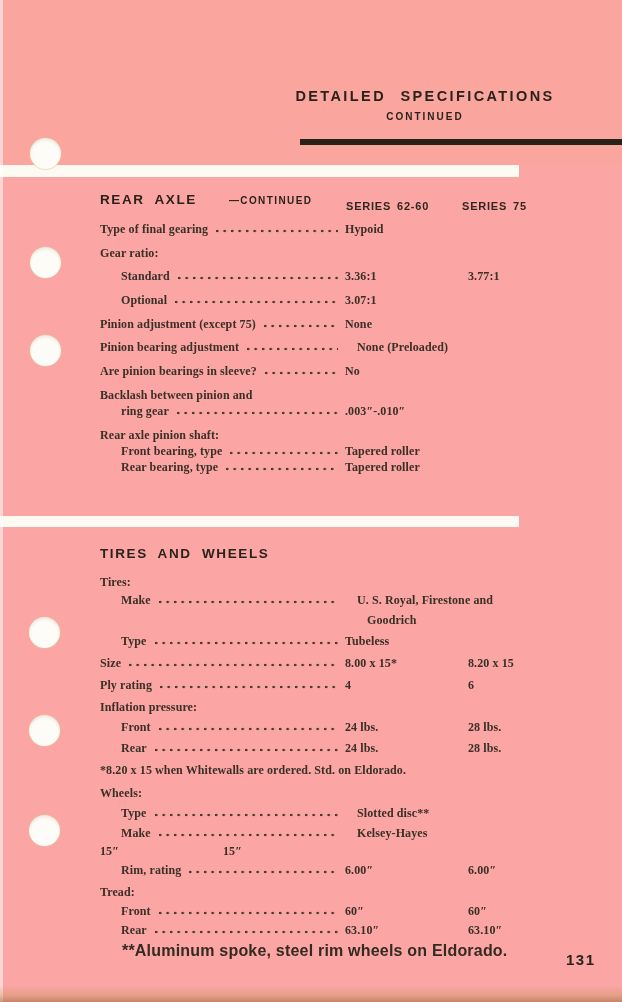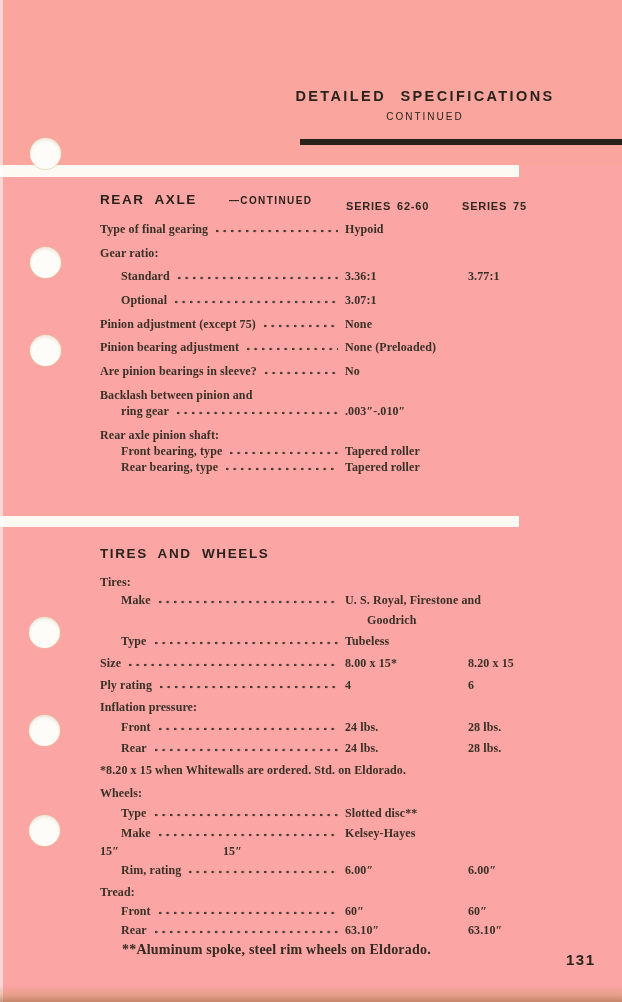--- a/index.html
+++ b/index.html
@@ -36,21 +36,21 @@
     font-family: "Liberation Sans", sans-serif;
     color: #2a231b;
   }
   .hdr-title {
     font-size: 14.5px; font-weight: bold;
     letter-spacing: 2.4px; word-spacing: 8px;
     white-space: nowrap;
   }
   .hdr-sub {
     margin-top: 7px;
-    font-size: 10px; font-weight: normal;
+    font-size: 10px; font-weight: bold;
     letter-spacing: 2px;
   }
   .hdr-rule {
     position: absolute; left: 300px; top: 139px; width: 322px; height: 6px;
     background: #28211a;
   }
   
   .band { position: absolute; left: 0; background: #fcfaf3; }
   .band1 { top: 165px; width: 519px; height: 12px; }
   .band2 { top: 516px; width: 519px; height: 11px; }
@@ -97,28 +97,28 @@
   .h23 { height: 23px; }
   .lz { flex: 0 0 245px; display: flex; align-items: baseline; min-width: 0; }
   .lbl { white-space: nowrap; }
   .ind { padding-left: 21px; }
   .leader {
     flex: 1 1 auto; height: 4px; margin: 0 7px 0 7px;
     background-image: radial-gradient(circle at 2px 2px, #453a2e 1.25px, rgba(0,0,0,0) 1.6px);
     background-size: 7.5px 4px; background-repeat: repeat-x;
   }
   .c1 { flex: 0 0 123px; }
-  .c1.wide { flex: 0 0 auto; }
+  .c1.wide { flex: 0 0 auto; margin-left: 12px; }
   .c1.cont { padding-left: 22px; }
   .c2 { flex: 1 1 auto; }
   .fnote { display: block; }
   .fnote-sm {
     display: block; padding-left: 22px;
-    font-family: Liberation Serif, serif;
-    font-size: 14px; font-weight: bold; letter-spacing: 0.2px;
+    font-family: Liberation Sans, sans-serif;
+    font-size: 16px; font-weight: bold; letter-spacing: 0.2px;
     color: #332b21;
   }
   
   .pagenum {
     position: absolute; left: 566px; top: 951px;
     font-family: "Liberation Sans", sans-serif;
     font-size: 15px; font-weight: bold; letter-spacing: 1.5px;
     color: #2a231b;
   }
 </style>

